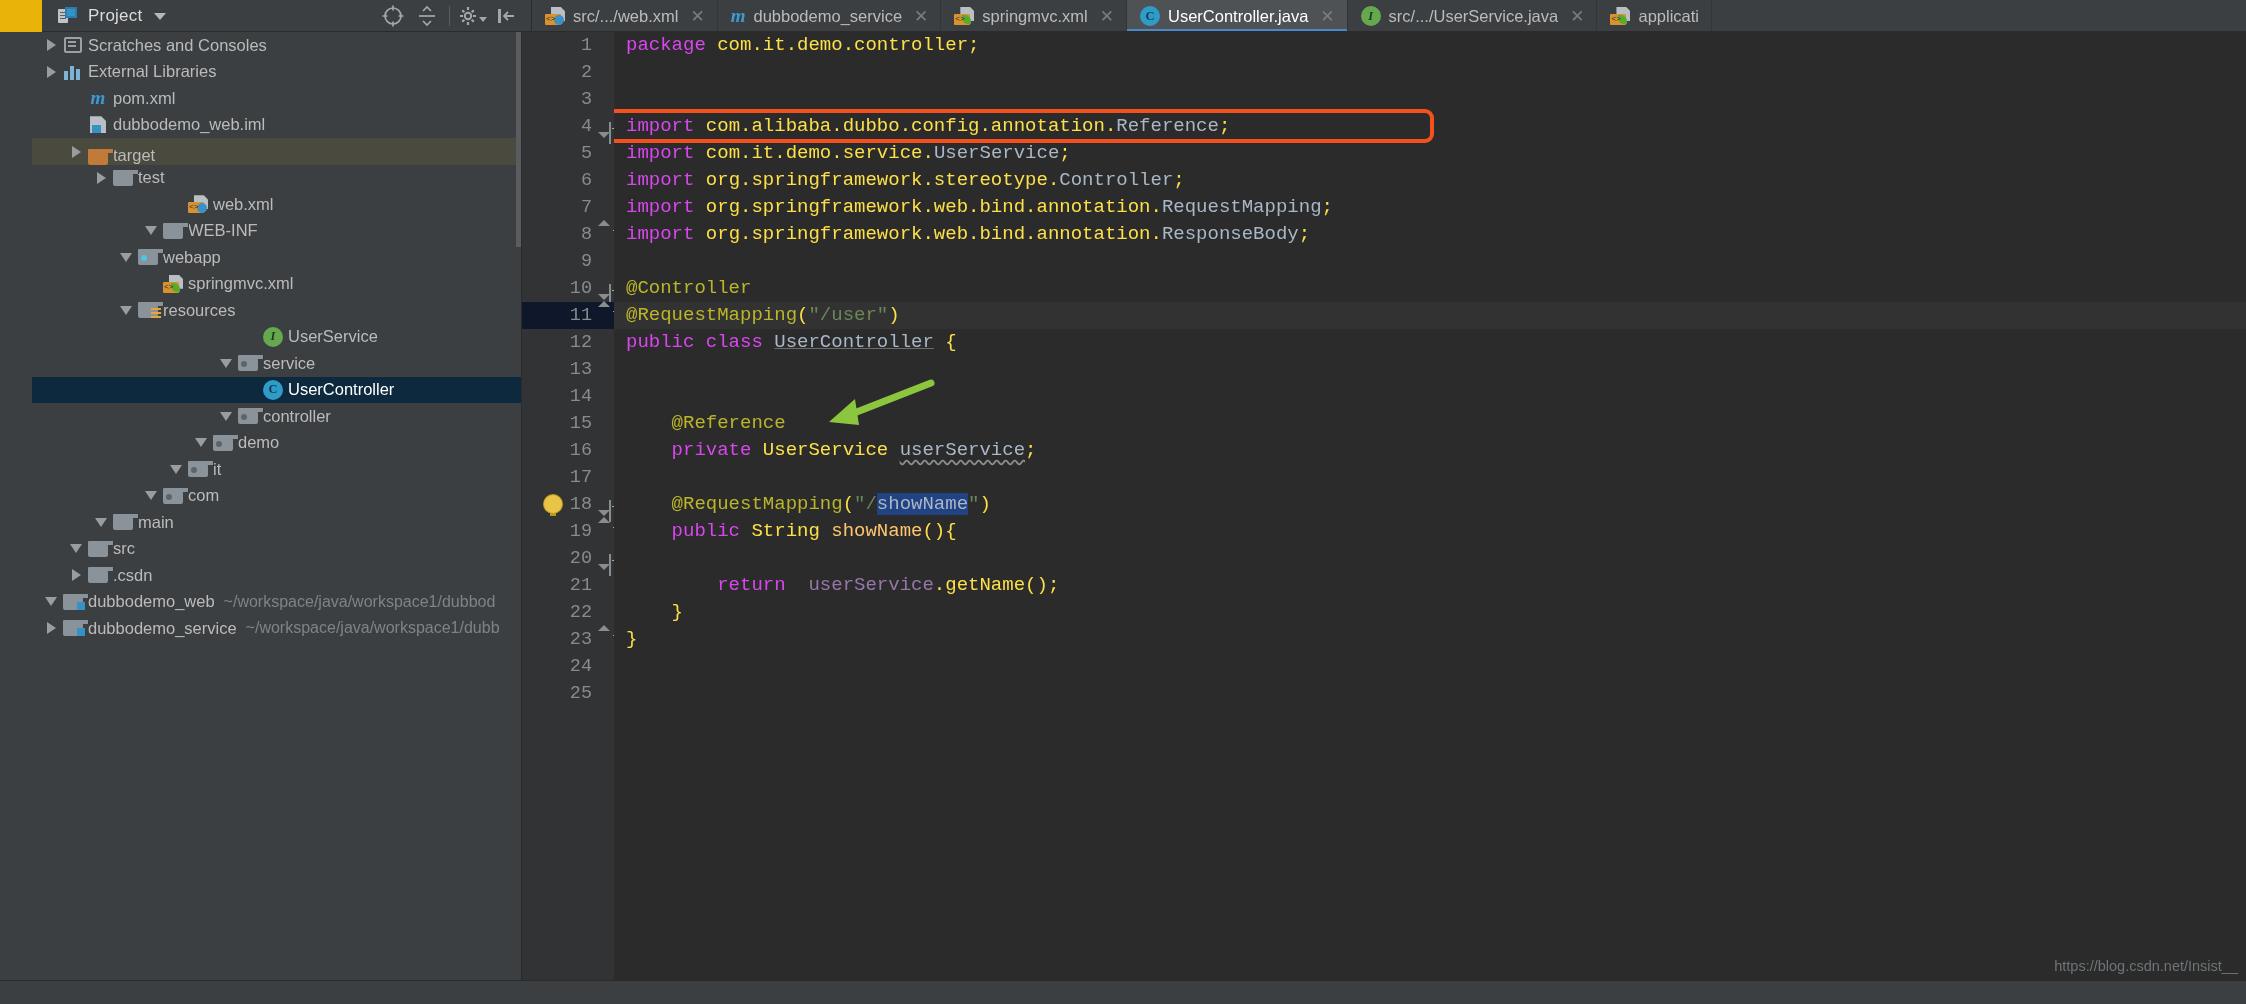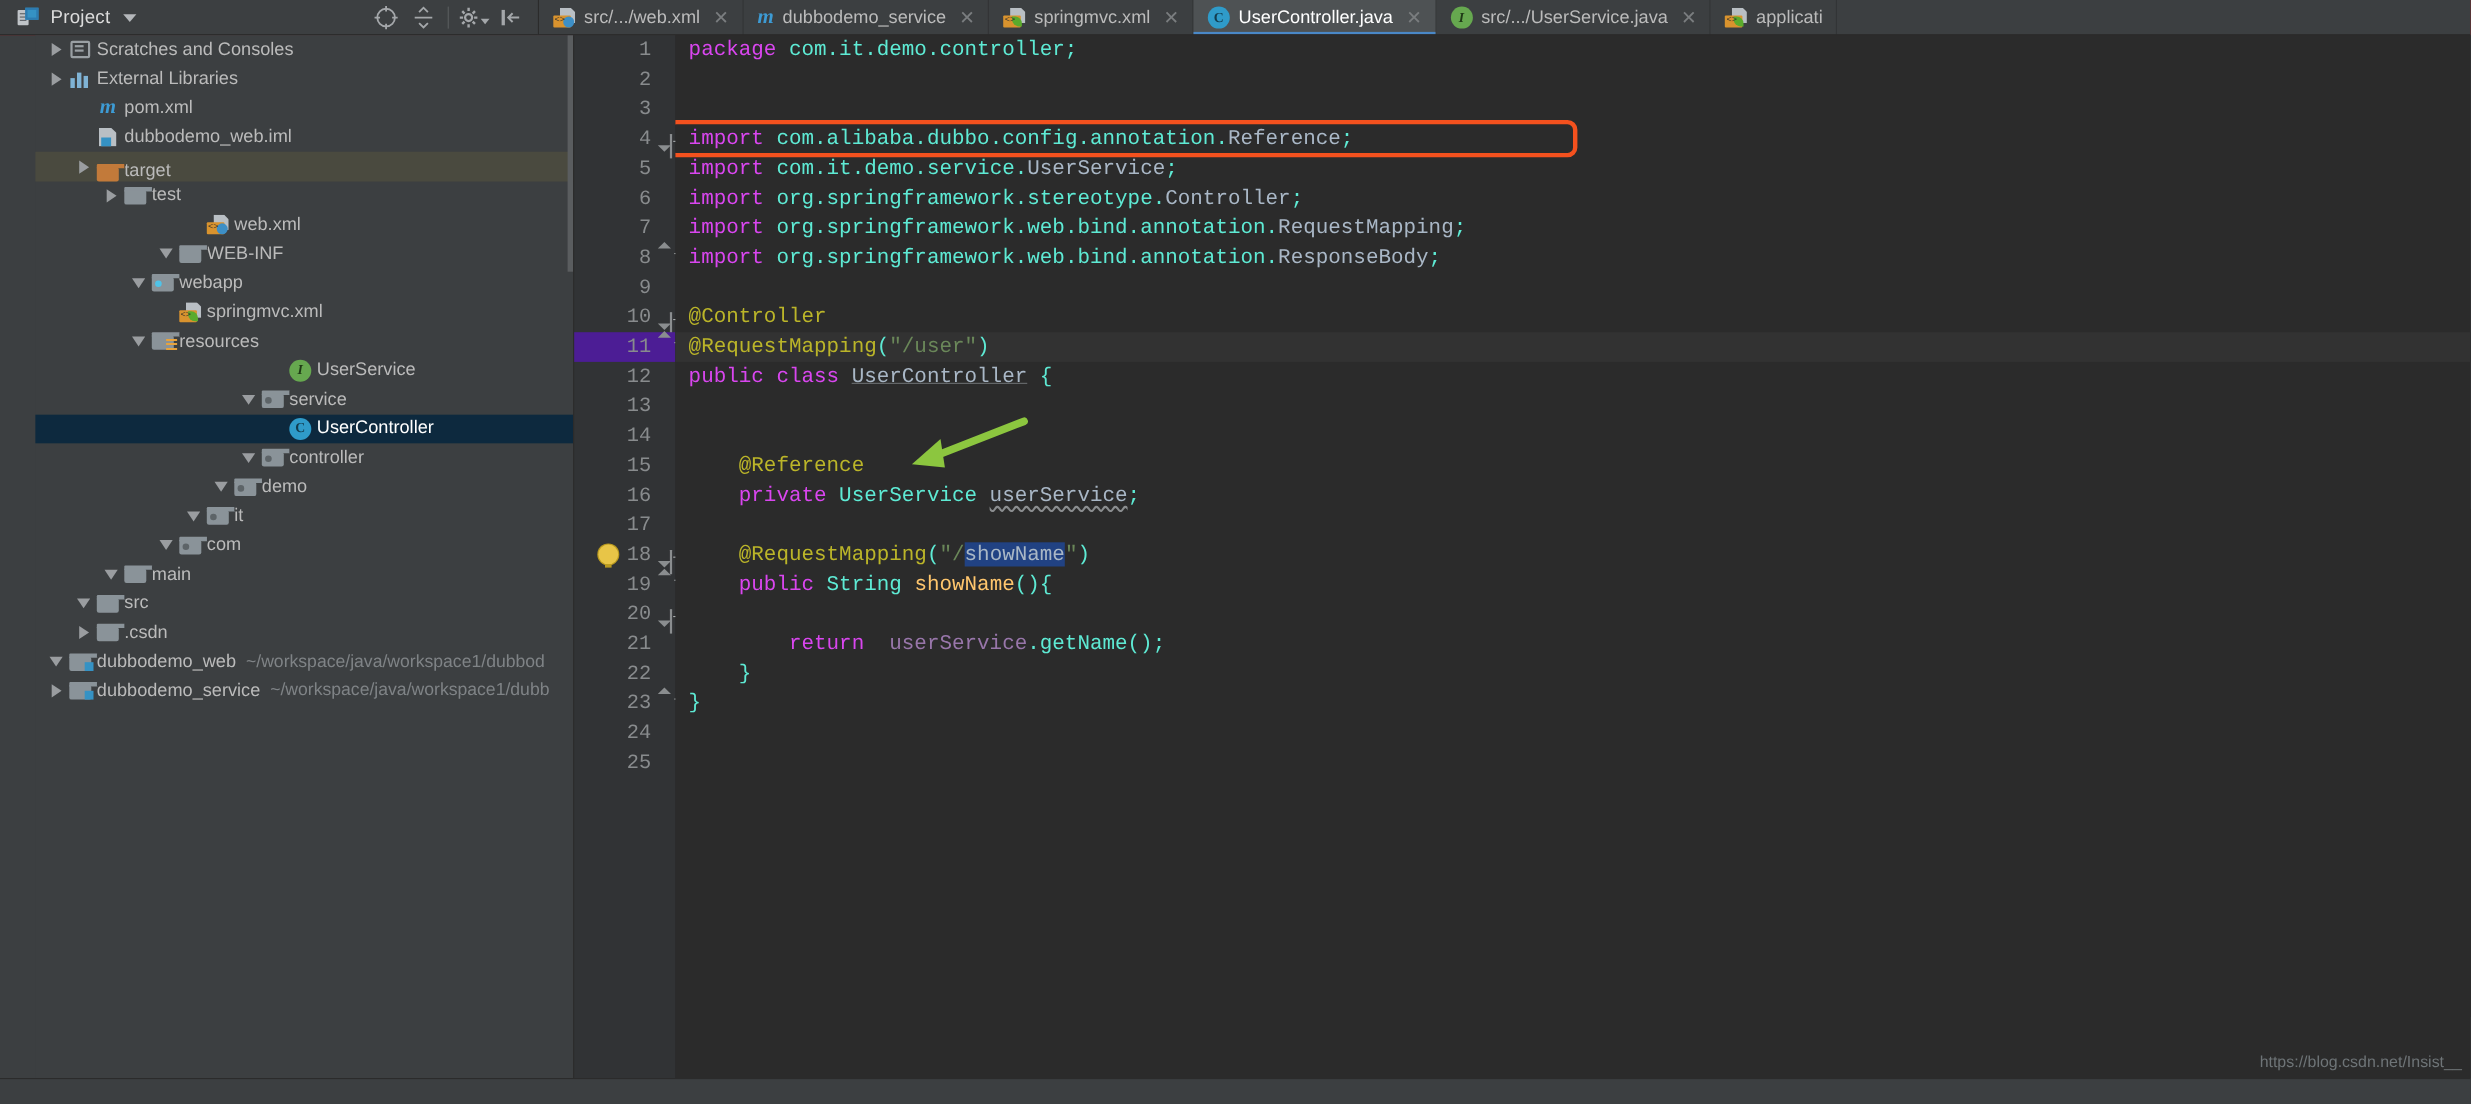--- a/index.html
+++ b/index.html
@@ -5,21 +5,21 @@
   * { box-sizing: border-box; margin: 0; padding: 0; }
   html, body {
     width: 2246px; height: 1004px;
     background: #3c3f41;
     font-family: "Liberation Sans", sans-serif;
     overflow: hidden;
   }
   #app { position: relative; width: 2246px; height: 1004px; display: flex; flex-direction: column; }
 
   
-  .topbar { display: flex; height: 32px; background: #b91c1c; flex: 0 0 32px; }
+  .topbar { display: flex; height: 32px; background: #eab308; flex: 0 0 32px; padding-left: 42px; }
 
   .tool-header {
     width: 490px; height: 32px; background: #3c3f41;
     display: flex; align-items: center;
     border-right: 1px solid #2b2b2b;
     position: relative;
   }
   .tool-header::after {
     content:""; position:absolute; left:0; bottom:0; width:100%; height:1px; background:#2b2b2b;
   }
@@ -107,21 +107,21 @@
   
   .editor { flex: 1; min-width: 0; background: #2b2b2b; position: relative; display: flex; }
   .gutter {
     width: 92px; flex: 0 0 92px; background: #313335; position: relative;
     padding-top: 0px; text-align: right;
   }
   .gline {
     height: 27px; line-height: 27px; color: #888b8d; font-size: 18.5px;
     font-family: "Liberation Mono", monospace; padding-right: 22px; position: relative;
   }
-  .gline.cur { background: #4c1d95; }
+  .gline.cur { background: #0f172a; }
   .fold-marker { position:absolute; right: 3px; top: 7px; width: 13px; height: 13px; }
   .fold-marker .box { width: 13px; height: 13px; border: 1px solid #8a8d8f; box-sizing:border-box; position:relative; }
   .fold-marker .box::after { content:""; position:absolute; left:2px; top:5px; width:7px; height:1px; background:#a8abad; }
   .fold-marker.tri .box { border-bottom:none; }
   .fold-marker.tri::after { content:""; position:absolute; left:0px; top:12px; border-left:6.5px solid transparent; border-right:6.5px solid transparent; border-top:6px solid #8a8d8f; }
   .fold-marker.up::after { content:""; position:absolute; left:0px; top:-5px; border-left:6.5px solid transparent; border-right:6.5px solid transparent; border-bottom:6px solid #8a8d8f; }
   .bulb { position:absolute; width:18px; height:18px; border-radius:50%; background:#e8c547; box-shadow: 0 0 0 1px #b99a20; }
   .bulb::after{content:"";position:absolute;left:6px;bottom:-3px;width:6px;height:3px;background:#b99a20;}
 
   .codearea { flex: 1; position: relative; background: #2b2b2b; overflow: hidden; }
@@ -130,21 +130,21 @@
     font-family: "Liberation Mono", monospace; font-size: 19px; color: #a9b7c6;
     padding-left: 12px;
   }
   .cline.cur { background: #323232; }
   .kw    { color: #d946ef; }
   .ann   { color: #bbb529; }
   .str   { color: #6a8759; }
   .type  { color: #a9b7c6; }
   .fld   { color: #9876aa; }
   .ident { color: #ffc66d; }
-  .plain { color: #5eead4; }
+  .plain { color: #fde047; }
   .uline { text-decoration: underline; text-decoration-color:#6a6d6f; }
   .wavy  { text-decoration: underline wavy; text-decoration-color:#8a8d8f; text-underline-offset: 4px; }
   .sel   { background: #214283; color:#a9b7c6; }
 
   .annot-box {
     position: absolute; border: 4px solid #f4511e; border-radius: 9px;
     pointer-events: none;
   }
   .arrow-svg { position: absolute; pointer-events: none; }
 

